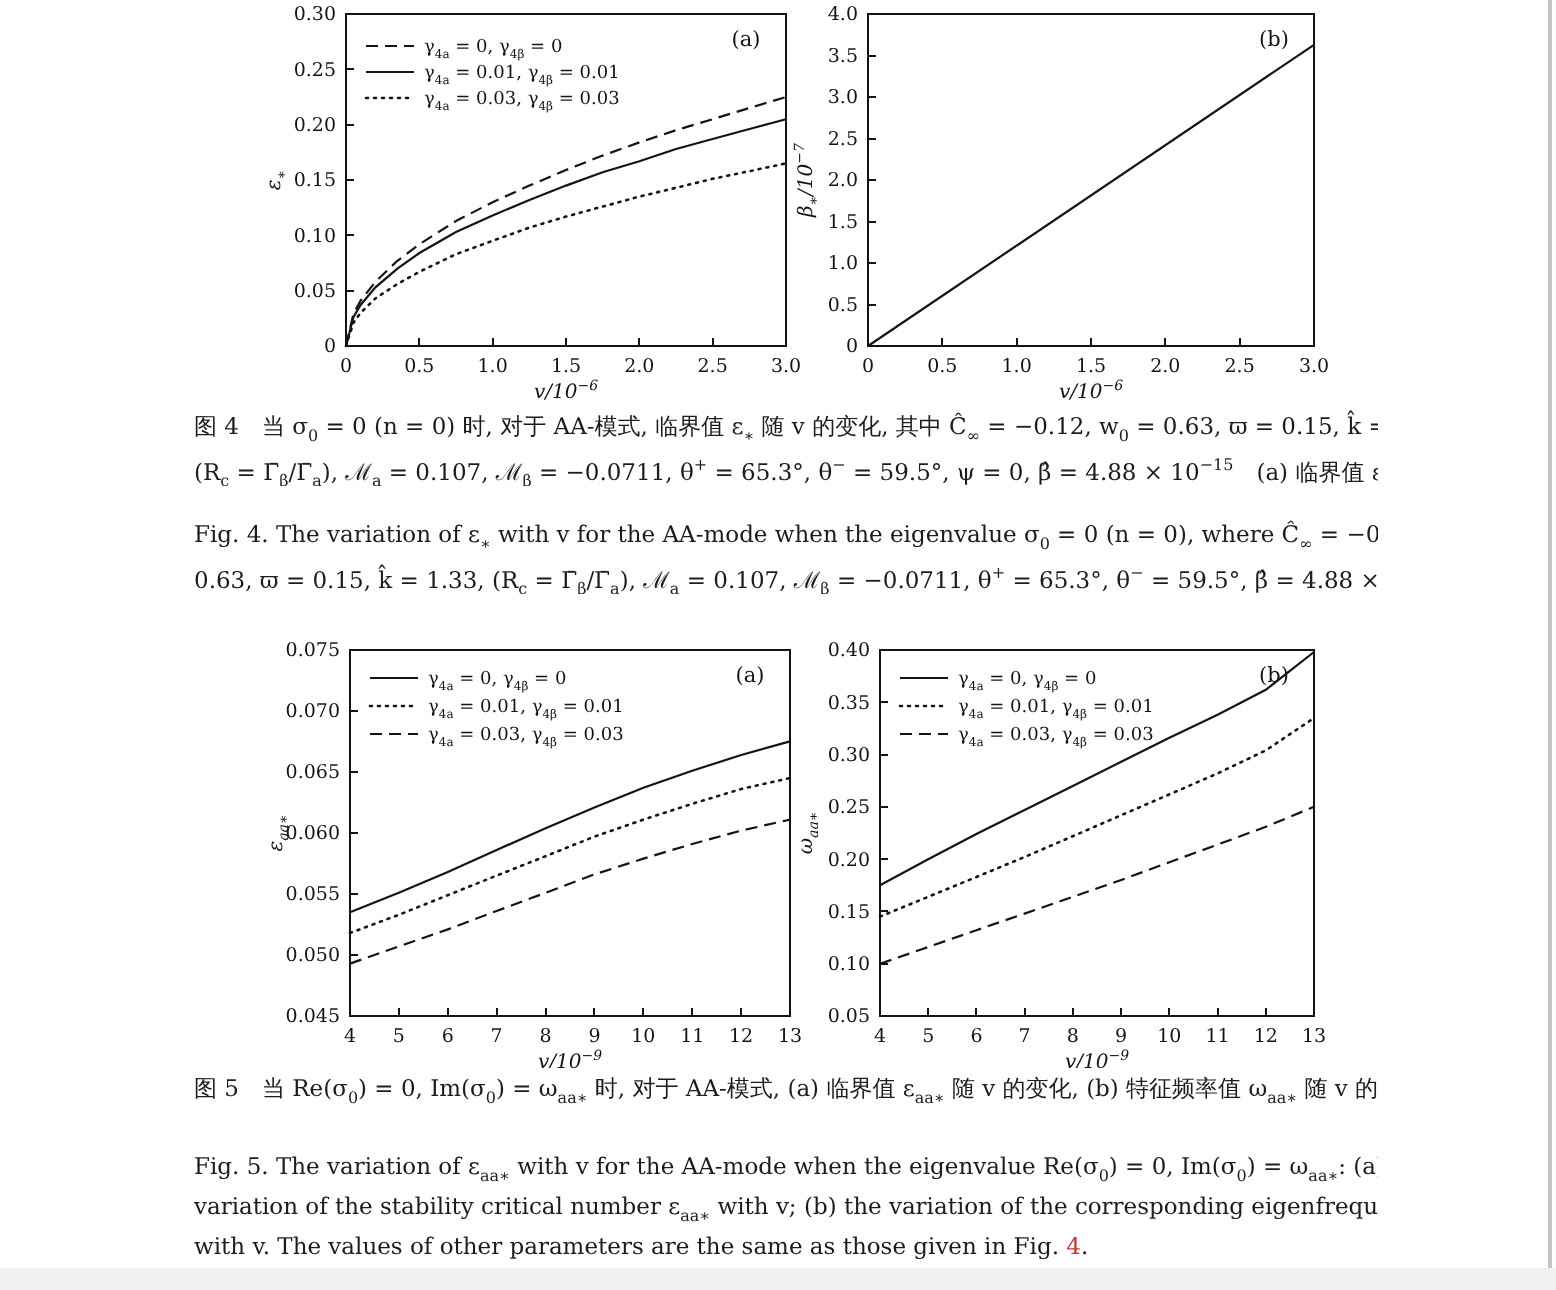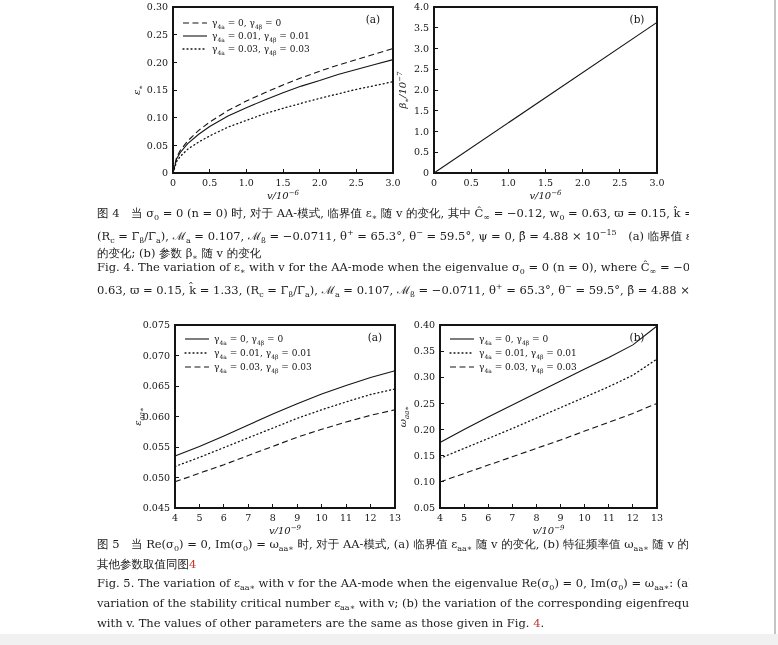--- a/index.html
+++ b/index.html
@@ -114,21 +114,20 @@
         <text font-size="10" fill="#141414" font-family="&quot;DejaVu Serif&quot;,&quot;Liberation Serif&quot;,serif" x="149.5" y="197" text-anchor="middle" font-style="italic"><tspan>v/10</tspan><tspan dy="-4" font-size="7">−6</tspan></text>
         <text font-size="10" fill="#141414" font-family="&quot;DejaVu Serif&quot;,&quot;Liberation Serif&quot;,serif" x="10" y="88" text-anchor="middle" font-style="italic" transform="rotate(-90 10 88)"><tspan>β</tspan><tspan dy="3" font-size="7">∗</tspan><tspan dy="-3">/10</tspan><tspan dy="-4" font-size="7">−7</tspan></text>
         <text font-size="10.5" fill="#141414" font-family="&quot;DejaVu Serif&quot;,&quot;Liberation Serif&quot;,serif" x="241" y="21" text-anchor="middle"><tspan>(b)</tspan></text>
         <polyline points="38.0,171.0 261.0,20.4" fill="none" stroke="#141414" stroke-width="1.1"></polyline>
       </svg>
   </div>
 
   <div class="caption" style="top:203px;">
     <div class="cap-line">图 4　当 σ<sub>0</sub> = 0 (n = 0) 时, 对于 AA-模式, 临界值 ε<sub>∗</sub> 随 v 的变化, 其中 Ĉ<sub>∞</sub> = −0.12, w<sub>0</sub> = 0.63, ϖ = 0.15, k̂ = 1.33,</div>
     <div class="cap-line">(R<sub>c</sub> = Γ̄<sub>β</sub>/Γ̄<sub>a</sub>), ℳ<sub>a</sub> = 0.107, ℳ<sub>β</sub> = −0.0711, θ<sup>+</sup> = 65.3°, θ<sup>−</sup> = 59.5°, ψ = 0, β̂ = 4.88 × 10<sup>−15</sup>　(a) 临界值 ε 随 v</div>
-    <div class="cap-line">的变化; (b) 参数 β<sub>∗</sub> 随 v 的变化</div>
   </div>
   <div class="caption" style="top:257px;">
     <div class="cap-line">Fig. 4.  The variation of ε<sub>∗</sub> with v for the AA-mode when the eigenvalue σ<sub>0</sub> = 0 (n = 0), where Ĉ<sub>∞</sub> = −0.12, w =</div>
     <div class="cap-line">0.63, ϖ = 0.15, k̂ = 1.33, (R<sub>c</sub> = Γ̄<sub>β</sub>/Γ̄<sub>a</sub>), ℳ<sub>a</sub> = 0.107, ℳ<sub>β</sub> = −0.0711, θ<sup>+</sup> = 65.3°, θ<sup>−</sup> = 59.5°, β̂ = 4.88 × 10;</div>
   </div>
 
   <div class="chart-wrap" style="left:130px;top:318px;">
     <svg width="274" height="216" viewBox="0 0 274 216">
         <g shape-rendering="crispEdges">
           <rect x="45" y="7" width="220" height="183" fill="none" stroke="#141414" stroke-width="1.2"></rect>
@@ -236,21 +235,20 @@
           <line x1="54" y1="35" x2="78" y2="35" stroke="#141414" stroke-width="1.3" stroke-dasharray="1,3" stroke-linecap="round"></line>
           <text font-size="9" fill="#141414" font-family="&quot;DejaVu Serif&quot;,&quot;Liberation Serif&quot;,serif" x="83" y="38"><tspan>γ</tspan><tspan dy="3" font-size="6">4a</tspan><tspan dy="-3"> = 0.01, γ</tspan><tspan dy="3" font-size="6">4β</tspan><tspan dy="-3"> = 0.01</tspan></text>
           <line x1="54" y1="49" x2="78" y2="49" stroke="#141414" stroke-width="1.1" stroke-dasharray="6,3.5"></line>
           <text font-size="9" fill="#141414" font-family="&quot;DejaVu Serif&quot;,&quot;Liberation Serif&quot;,serif" x="83" y="52"><tspan>γ</tspan><tspan dy="3" font-size="6">4a</tspan><tspan dy="-3"> = 0.03, γ</tspan><tspan dy="3" font-size="6">4β</tspan><tspan dy="-3"> = 0.03</tspan></text>
         </g>
       </svg>
   </div>
 
   <div class="caption" style="top:534px;">
     <div class="cap-line">图 5　当 Re(σ<sub>0</sub>) = 0, Im(σ<sub>0</sub>) = ω<sub>aa∗</sub> 时, 对于 AA-模式, (a) 临界值 ε<sub>aa∗</sub> 随 v 的变化, (b) 特征频率值 ω<sub>aa∗</sub> 随 v 的变化,</div>
-    <div class="cap-line">其他参数取值同图<span class="ref">4</span></div>
   </div>
   <div class="caption" style="top:573px;">
     <div class="cap-line">Fig. 5.  The variation of ε<sub>aa∗</sub> with v for the AA-mode when the eigenvalue Re(σ<sub>0</sub>) = 0, Im(σ<sub>0</sub>) = ω<sub>aa∗</sub>: (a) The</div>
     <div class="cap-line">variation of the stability critical number ε<sub>aa∗</sub> with v; (b) the variation of the corresponding eigenfrequency ω</div>
     <div class="cap-line">with v. The values of other parameters are the same as those given in Fig. <span class="ref">4</span>.</div>
   </div>
 
   <div class="page-right-edge"></div>
   <div class="page-bottom-edge"></div>
 </div>

